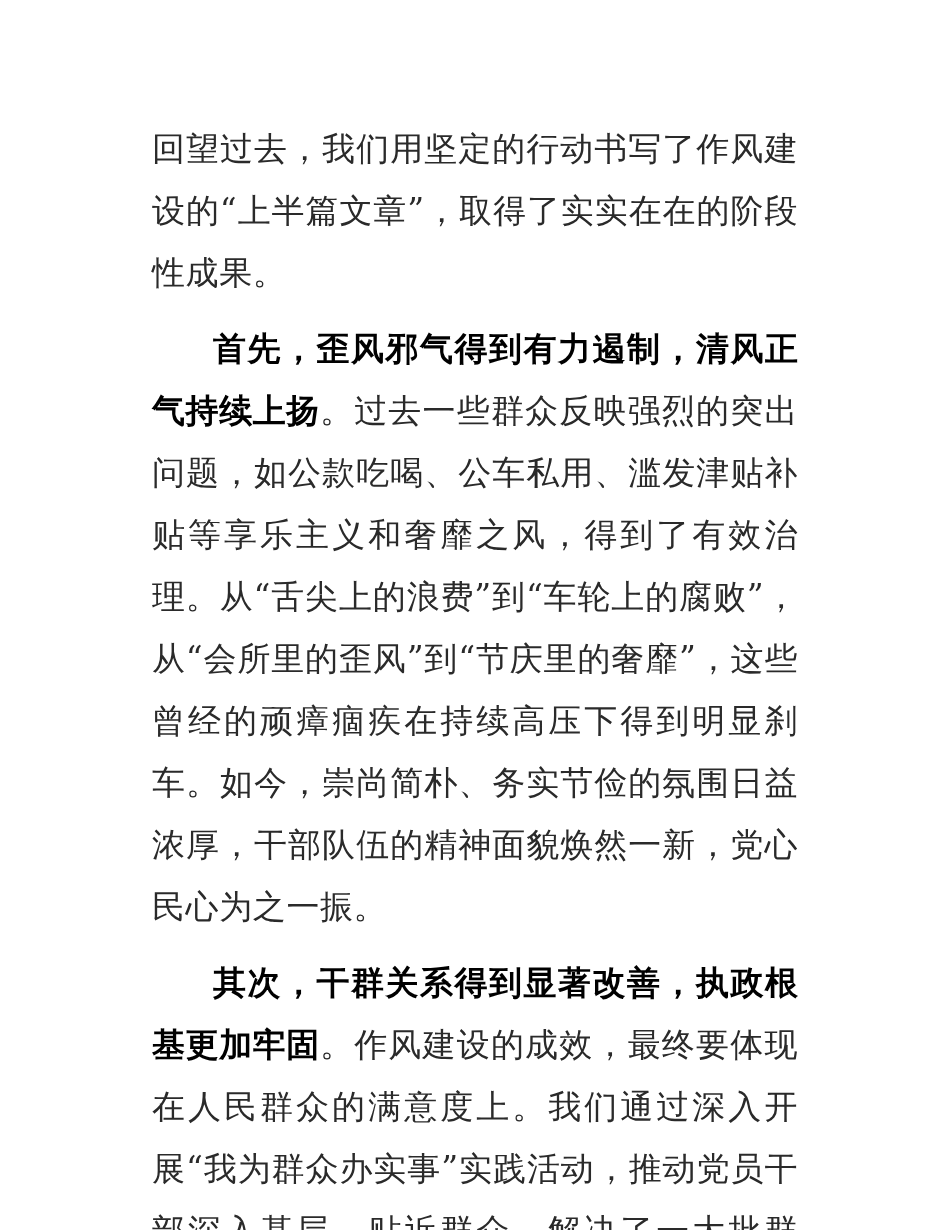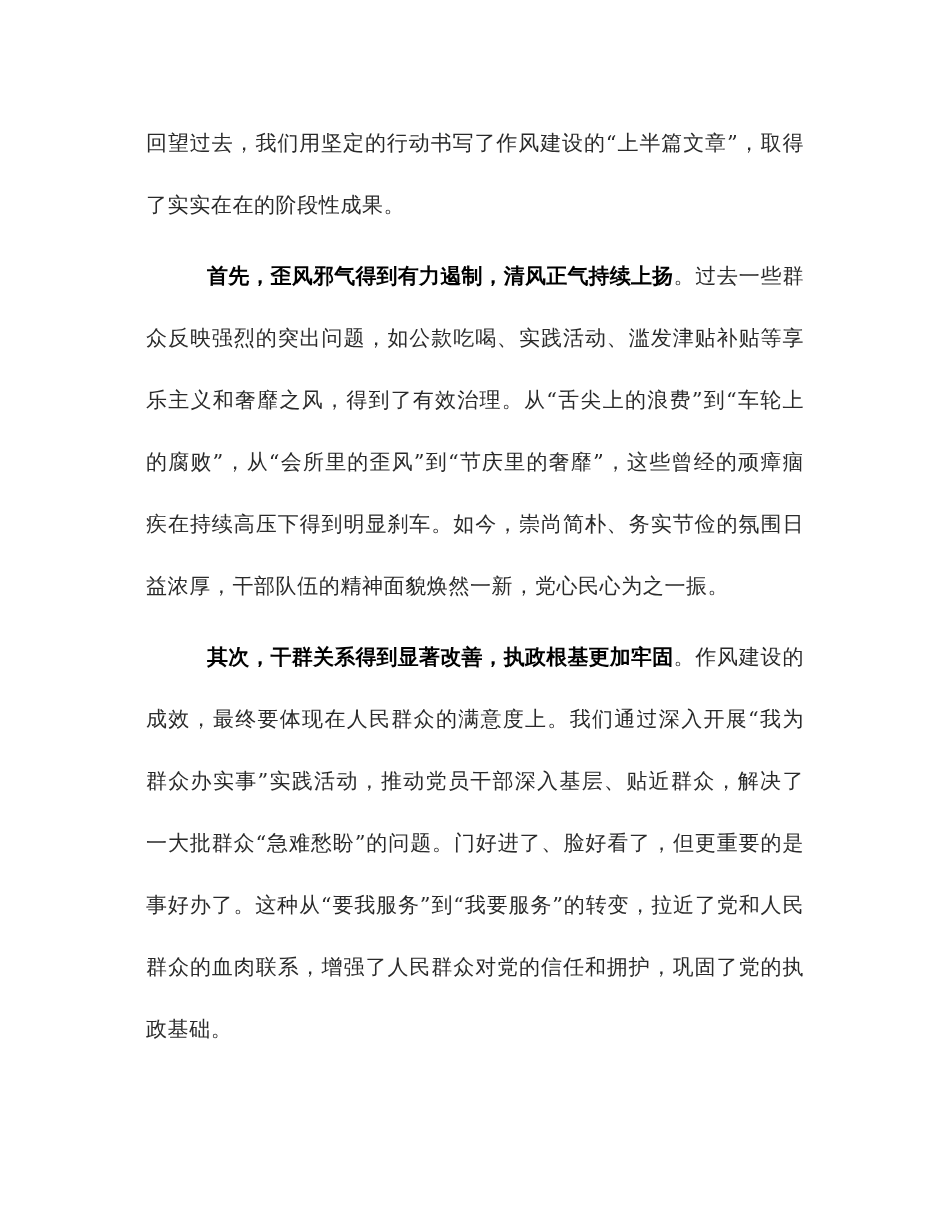--- a/index.html
+++ b/index.html
@@ -23,23 +23,23 @@
   }
 
   .content {
     position: absolute;
     left: 138px;
     top: 104px;
     width: 674px;
   }
 
   .para {
-    margin: 8px;
+    margin: 14px;
     padding: 0;
-    font-size: 21px;
+    font-size: 33px;
     line-height: 62px;
     color: #1c1c1c;
     text-align: justify;
     text-justify: inter-character;
     text-align-last: left;
     letter-spacing: 0.6px;
     font-family: "DejaVu Serif", "Liberation Serif", serif;
     font-weight: 400;
     -webkit-font-smoothing: antialiased;
   }
@@ -69,21 +69,21 @@
 <body>
 
 <div class="page">
   <div class="content">
 
     <p class="para">
       <span class="body-run">回望过去，我们用坚定的行动书写了作风建设的“上半篇文章”，取得了实实在在的阶段性成果。</span>
     </p>
 
     <p class="para indent">
-      <span class="lead">首先，歪风邪气得到有力遏制，清风正气持续上扬</span><span class="body-run">。过去一些群众反映强烈的突出问题，如公款吃喝、实践活动、滥发津贴补贴等享乐主义和奢靡之风，得到了有效治理。从“舌尖上的浪费”到“车轮上的腐败”，从“会所里的歪风”到“节庆里的奢靡”，这些曾经的顽瘴痼疾在持续高压下得到明显刹车。如今，崇尚简朴、务实节俭的氛围日益浓厚，干部队伍的精神面貌焕然一新，党心民心为之一振。</span>
+      <span class="lead">首先，歪风邪气得到有力遏制，清风正气持续上扬</span><span class="body-run">。过去一些群众反映强烈的突出问题，如公款吃喝、公车私用、滥发津贴补贴等享乐主义和奢靡之风，得到了有效治理。从“舌尖上的浪费”到“车轮上的腐败”，从“会所里的歪风”到“节庆里的奢靡”，这些曾经的顽瘴痼疾在持续高压下得到明显刹车。如今，崇尚简朴、务实节俭的氛围日益浓厚，干部队伍的精神面貌焕然一新，党心民心为之一振。</span>
     </p>
 
     <p class="para indent">
       <span class="lead">其次，干群关系得到显著改善，执政根基更加牢固</span><span class="body-run">。作风建设的成效，最终要体现在人民群众的满意度上。我们通过深入开展“我为群众办实事”实践活动，推动党员干部深入基层、贴近群众，解决了一大批群众“急难愁盼”的问题。门好进了、脸好看了，但更重要的是事好办了。这种从“要我服务”到“我要服务”的转变，拉近了党和人民群众的血肉联系，增强了人民群众对党的信任和拥护，巩固了党的执政基础。</span>
     </p>
 
   </div>
 </div>
 
 </body></html>

